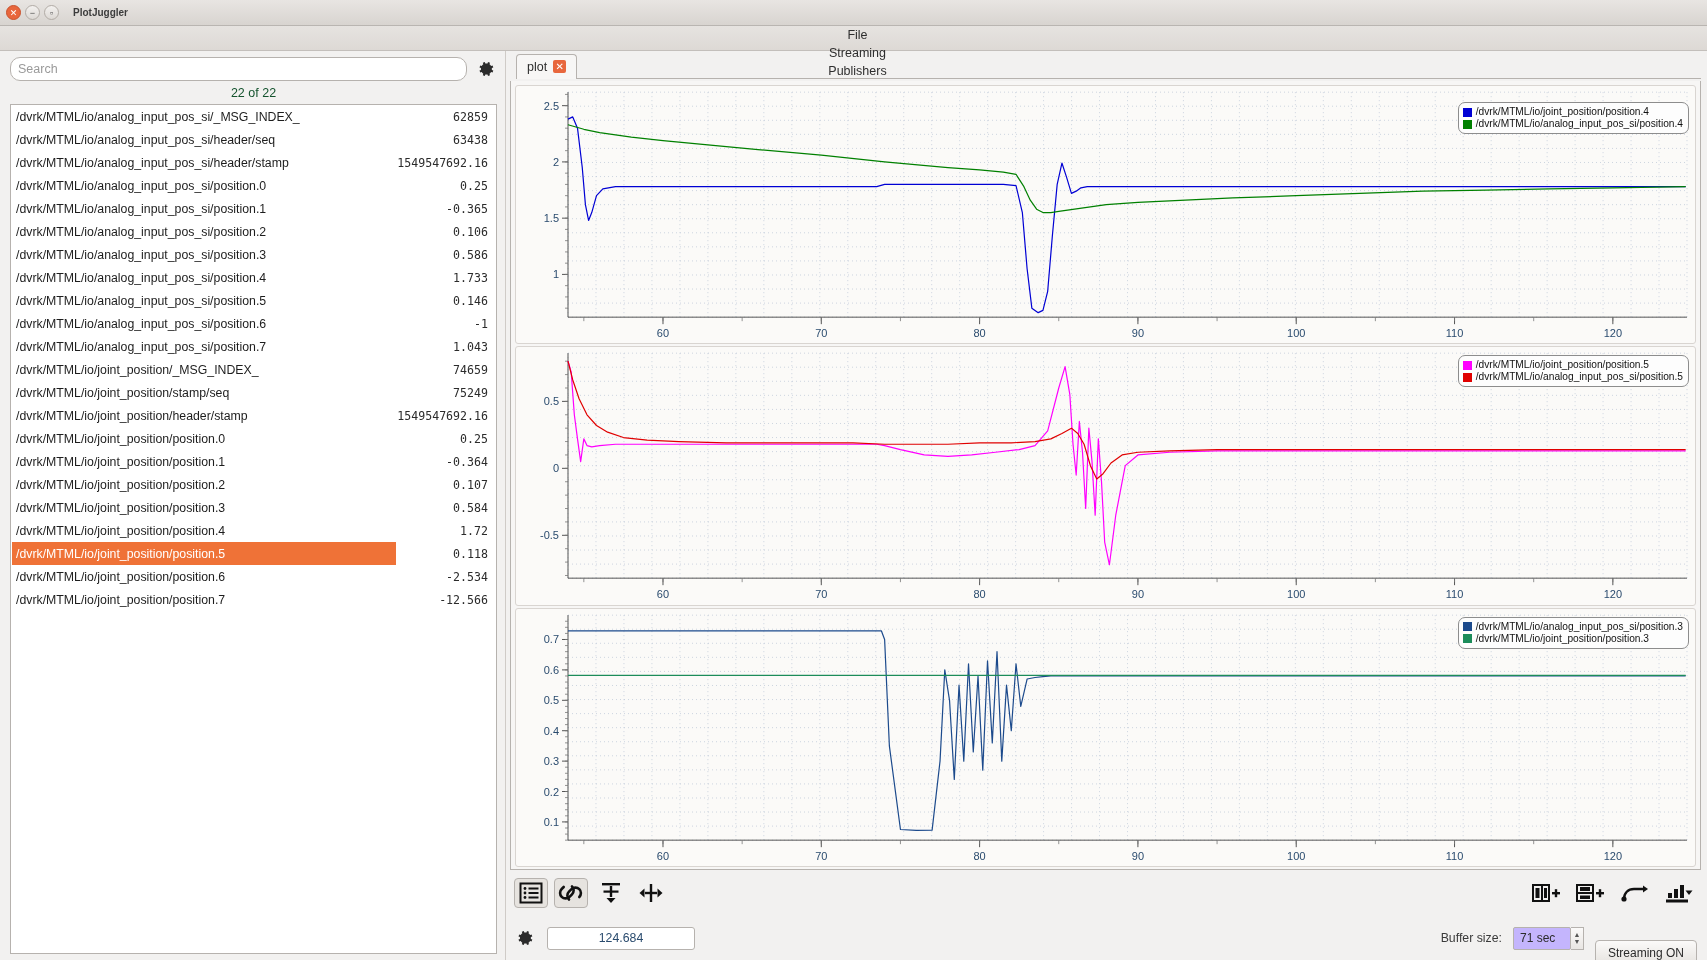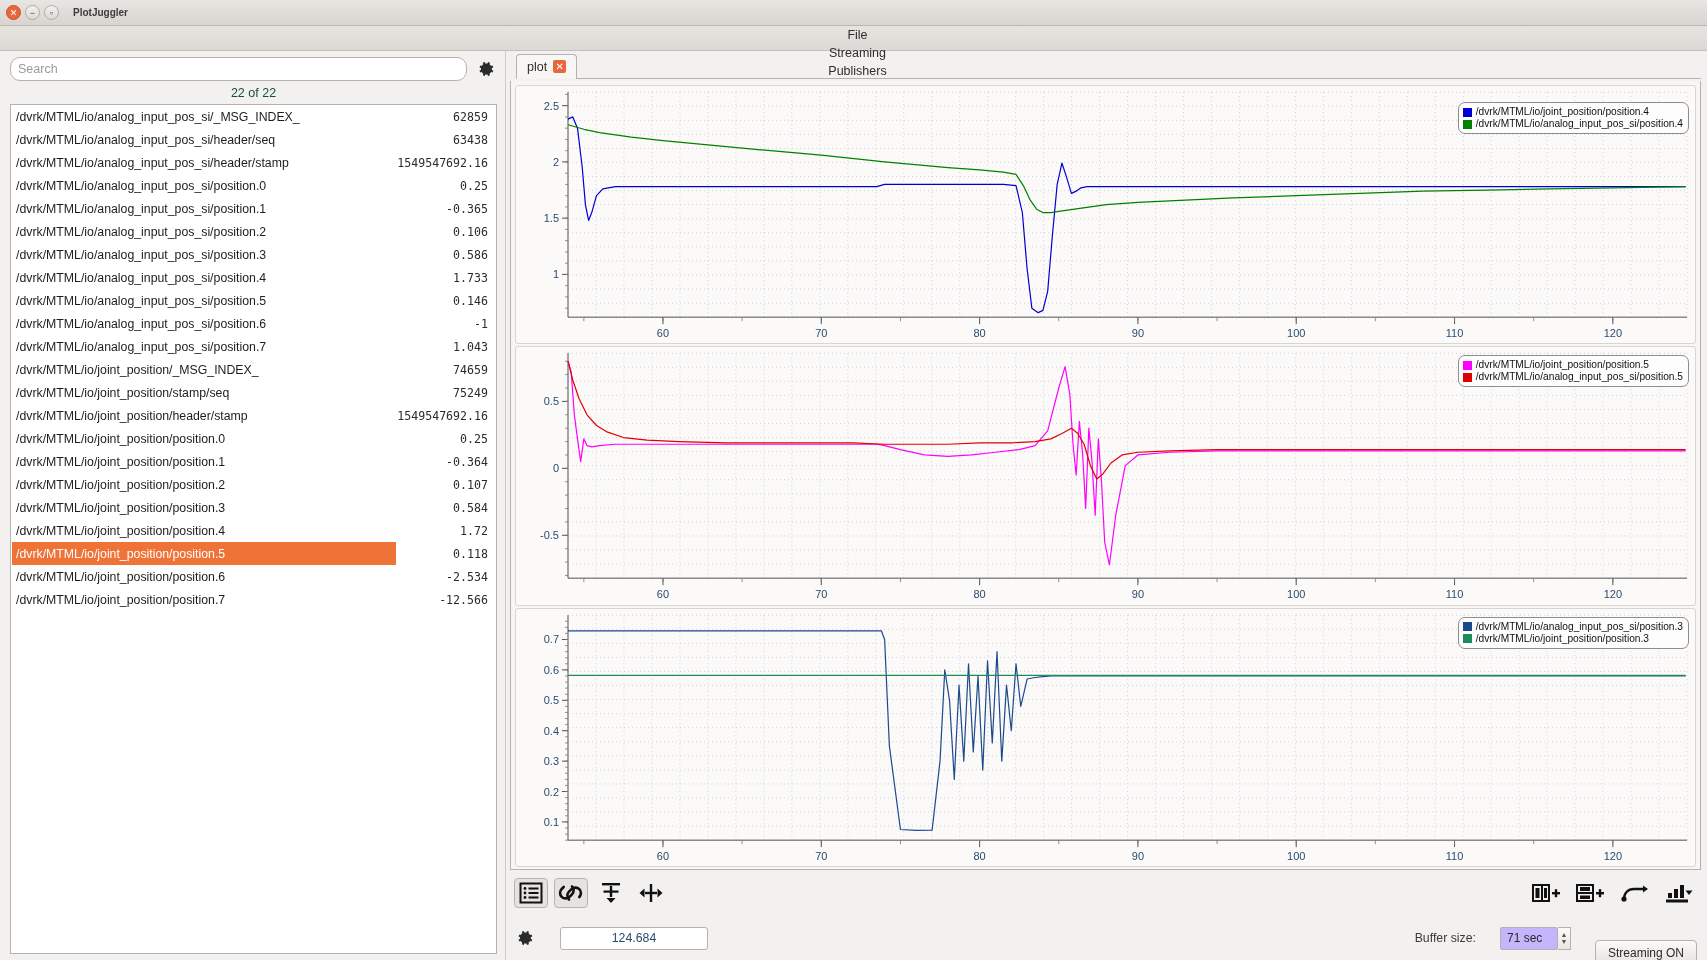--- a/index.html
+++ b/index.html
@@ -188,21 +188,21 @@
     background: transparent;
   }
   .tbtn.on { background: #e6e3df; border-color: #b6b2ae; }
   .tbtn.big { width: 38px; }
   .spacer { flex: 1; }
 
   .statusbar {
     height: 44px;
     display: flex; align-items: center;
     padding: 0 4px 0 4px;
-    gap: 24px;
+    gap: 11px;
   }
   .timefield {
     width: 148px; height: 23px;
     border: 1px solid #b6b2ae; border-radius: 3px;
     background: #fff;
     display: flex; align-items: center; justify-content: center;
     font-size: 12.3px; color: #2a4b6e;
   }
   .bufflabel { font-size: 12.3px; color: #3a3a3a; }
   .buffbox {

